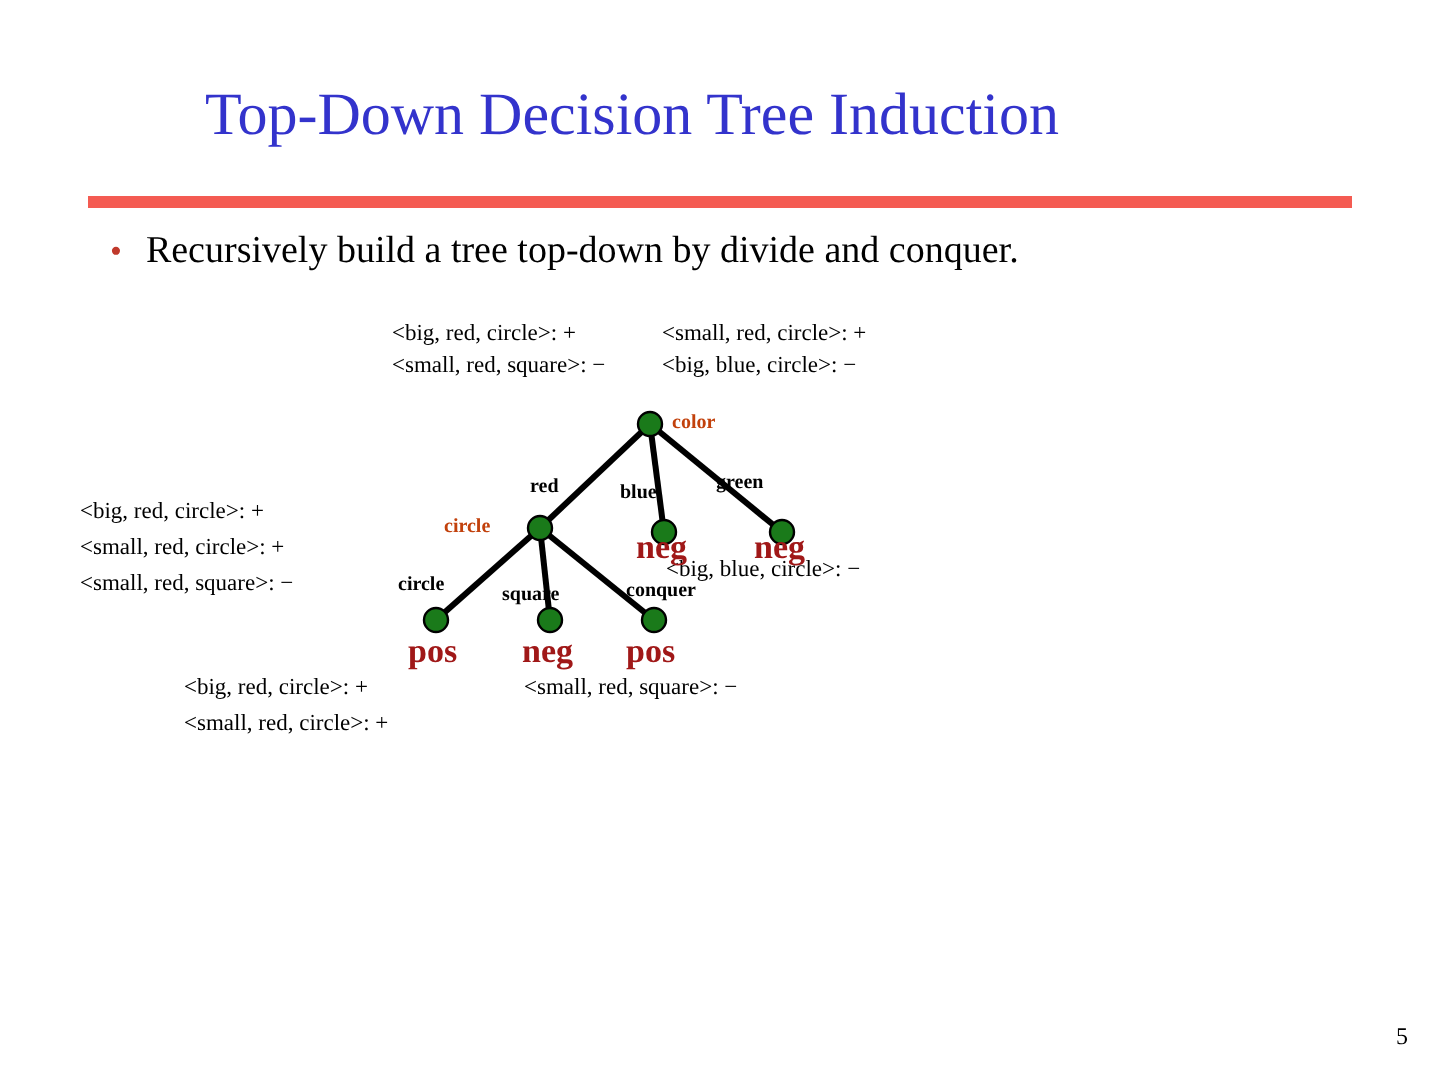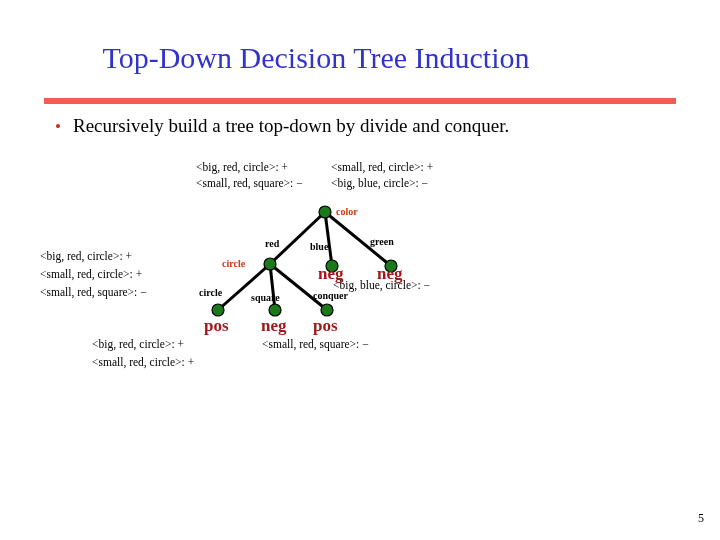--- a/index.html
+++ b/index.html
@@ -165,21 +165,21 @@
   <circle cx="218" cy="310" r="6" fill="#1a7a1a" stroke="#000000" stroke-width="1.2"></circle>
   <circle cx="275" cy="310" r="6" fill="#1a7a1a" stroke="#000000" stroke-width="1.2"></circle>
   <circle cx="327" cy="310" r="6" fill="#1a7a1a" stroke="#000000" stroke-width="1.2"></circle>
 </svg>
 
 <div class="tlabel attr-label" style="left:336px; top:204px;">color</div>
 <div class="tlabel attr-label" style="left:222px; top:256px;">circle</div>
 
 <div class="tlabel edge-label" style="left:265px; top:236px;">red</div>
 <div class="tlabel edge-label" style="left:310px; top:239px;">blue</div>
-<div class="tlabel edge-label" style="left:370px; top:234px;font-family:Liberation Serif, serif;">green</div>
+<div class="tlabel edge-label" style="left:358px; top:234px;font-family:Liberation Serif, serif;">green</div>
 <div class="tlabel edge-label" style="left:199px; top:285px;">circle</div>
 <div class="tlabel edge-label" style="left:251px; top:290px;">square</div>
 <div class="tlabel edge-label" style="left:313px; top:288px;">conquer</div>
 
 <div class="tlabel leaf-label" style="left:318px; top:266px;">neg</div>
 <div class="tlabel leaf-label" style="left:377px; top:266px;">neg</div>
 <div class="tlabel leaf-label" style="left:204px; top:318px;">pos</div>
 <div class="tlabel leaf-label" style="left:261px; top:318px;">neg</div>
 <div class="tlabel leaf-label" style="left:313px; top:318px;">pos</div>
 

